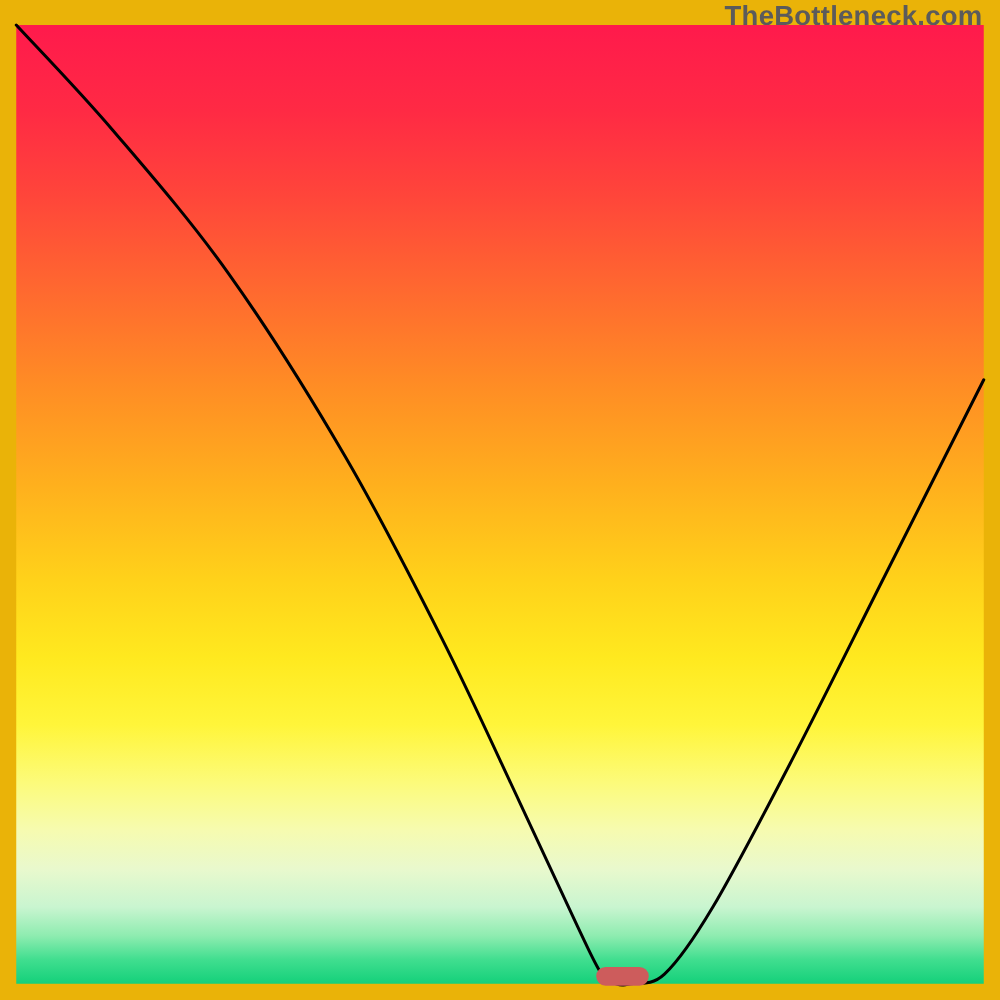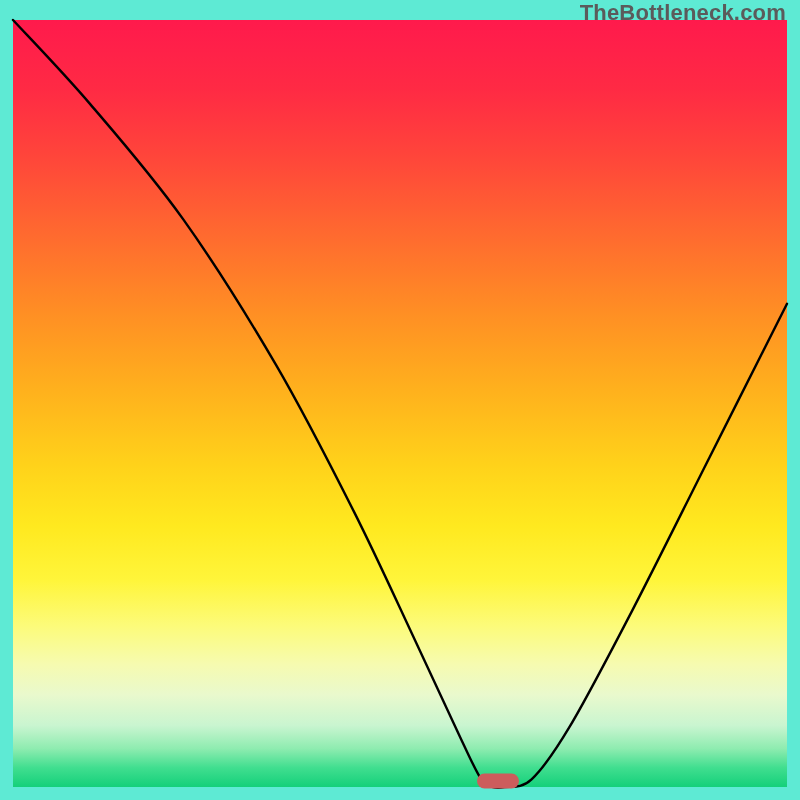--- a/index.html
+++ b/index.html
@@ -7,21 +7,21 @@
     padding: 0;
     width: 800px;
     height: 800px;
     background: #000;
     overflow: hidden;
   }
   .frame {
     position: relative;
     width: 800px;
     height: 800px;
-    background: #5eead4;
+    background: #eab308;
   }
   .plot-area {
     position: absolute;
     left: 13px;
     top: 20px;
     width: 774px;
     height: 767px;
     background: linear-gradient(to bottom,
       #ff1a4c 0%,
       #ff2a44 9%,

